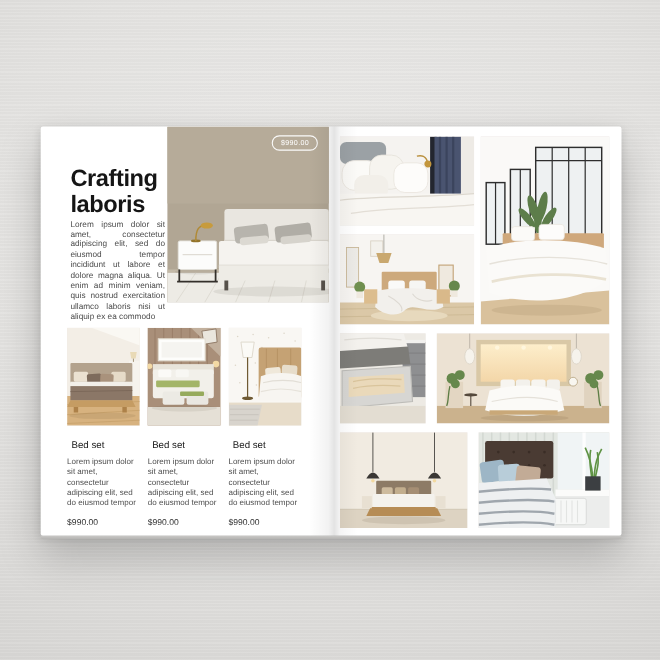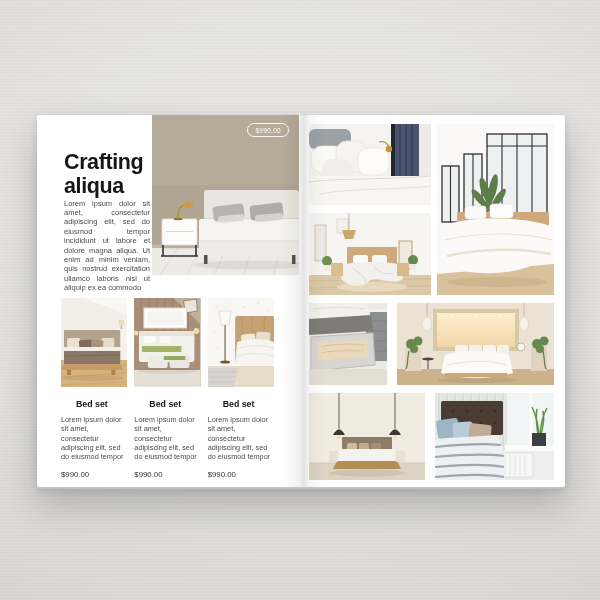--- a/index.html
+++ b/index.html
@@ -41,40 +41,40 @@
   .hero{left:115px;top:0;width:147px;height:160px;}
   .badge{
     position:absolute;top:8px;right:10px;z-index:2;
     border:1px solid rgba(255,255,255,.95);border-radius:10px;
     color:#ffffff;font-size:6.5px;letter-spacing:.3px;padding:2.5px 7px;
   }
   .products{position:absolute;left:24px;top:183px;width:213px;display:flex;gap:7px;}
   .product{flex:1;min-width:0;}
   .product .thumb{position:relative;width:100%;height:89px;overflow:hidden;background:#f0ece5;}
   .product .thumb svg{display:block;width:100%;height:100%;}
-  .product h3{margin:12px 15px 0;font-size:8.8px;font-weight:700;color:#171717;}
+  .product h3{margin:12px 4px 0;font-size:8.8px;font-weight:400;color:#171717;}
   .product p{margin:6px 0 0;font-size:7.3px;line-height:9.3px;color:#4c4c4c;}
   .product .price{display:block;margin-top:9px;font-size:7.8px;color:#2f2f2f;}
   
   .pA{left:272px;top:9px;width:122px;height:81px;}
   .pB{left:272px;top:98px;width:122px;height:82px;}
   .pC{left:400px;top:9px;width:117px;height:171px;}
   .pD{left:272px;top:188px;width:78px;height:82px;}
   .pE{left:360px;top:188px;width:157px;height:82px;}
   .pF{left:272px;top:278px;width:116px;height:87px;}
   .pG{left:398px;top:278px;width:119px;height:87px;}
 </style>
 </head>
 <body>
 
 <div class="scene">
   <div class="spread">
 
     <div>
-      <h1 class="title">Crafting aliqua</h1>
+      <h1 class="title">Crafting laboris</h1>
       <p class="intro">Lorem ipsum dolor sit amet, consectetur adipiscing elit, sed do eiusmod tempor incididunt ut labore et dolore magna aliqua. Ut enim ad minim veniam, quis nostrud exercitation ullamco laboris nisi ut aliquip ex ea commodo</p>
 
       <div class="photo hero" aria-label="taupe-wall-bedroom-with-white-bed-and-nightstand">
         <svg viewBox="0 0 147 160" preserveAspectRatio="none">
           <rect width="147" height="160" fill="#b1a694"></rect>
           <rect width="147" height="70" fill="#b6ab99"></rect>
           <rect y="130" width="147" height="3" fill="#c3b9a7"></rect>
           <rect y="133" width="147" height="27" fill="#edebe5"></rect>
           <g stroke="#dcd8d0" stroke-width="0.8">
             <line x1="8" y1="160" x2="26" y2="133"></line>

